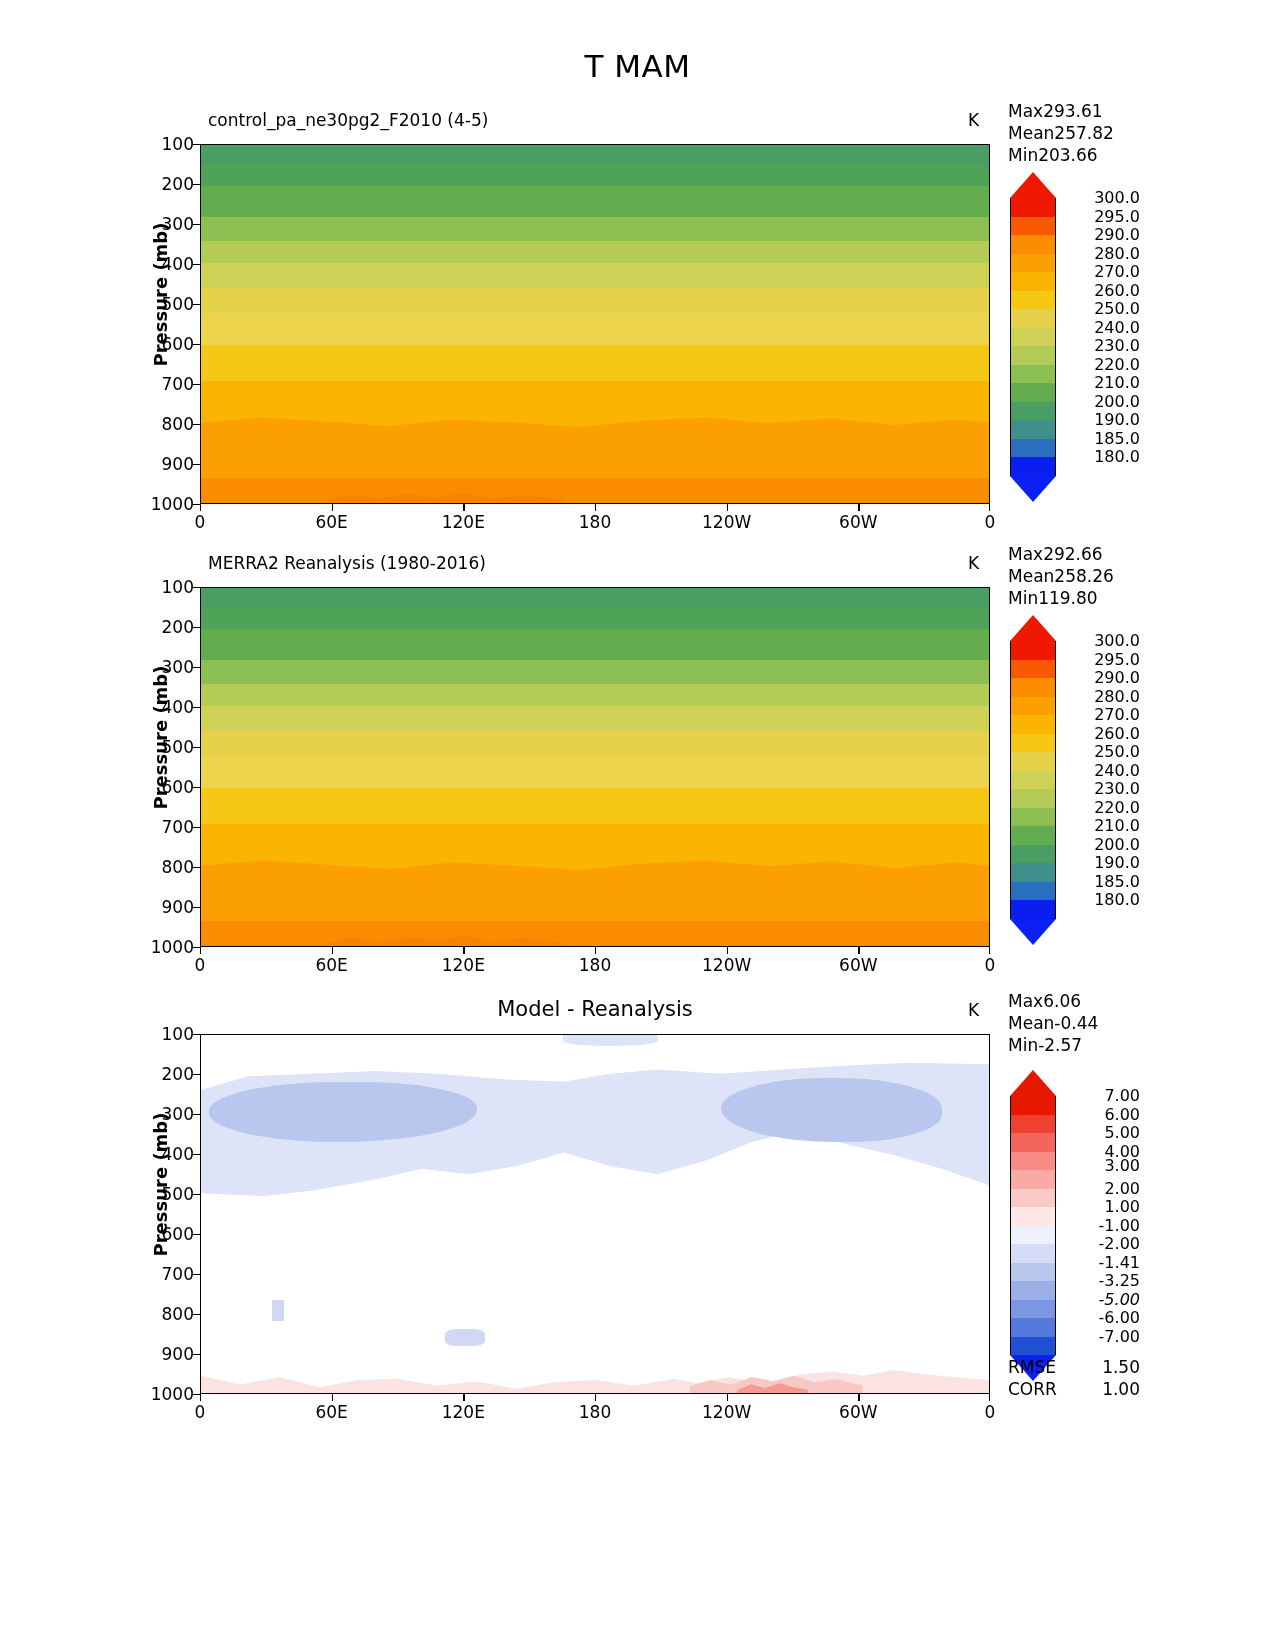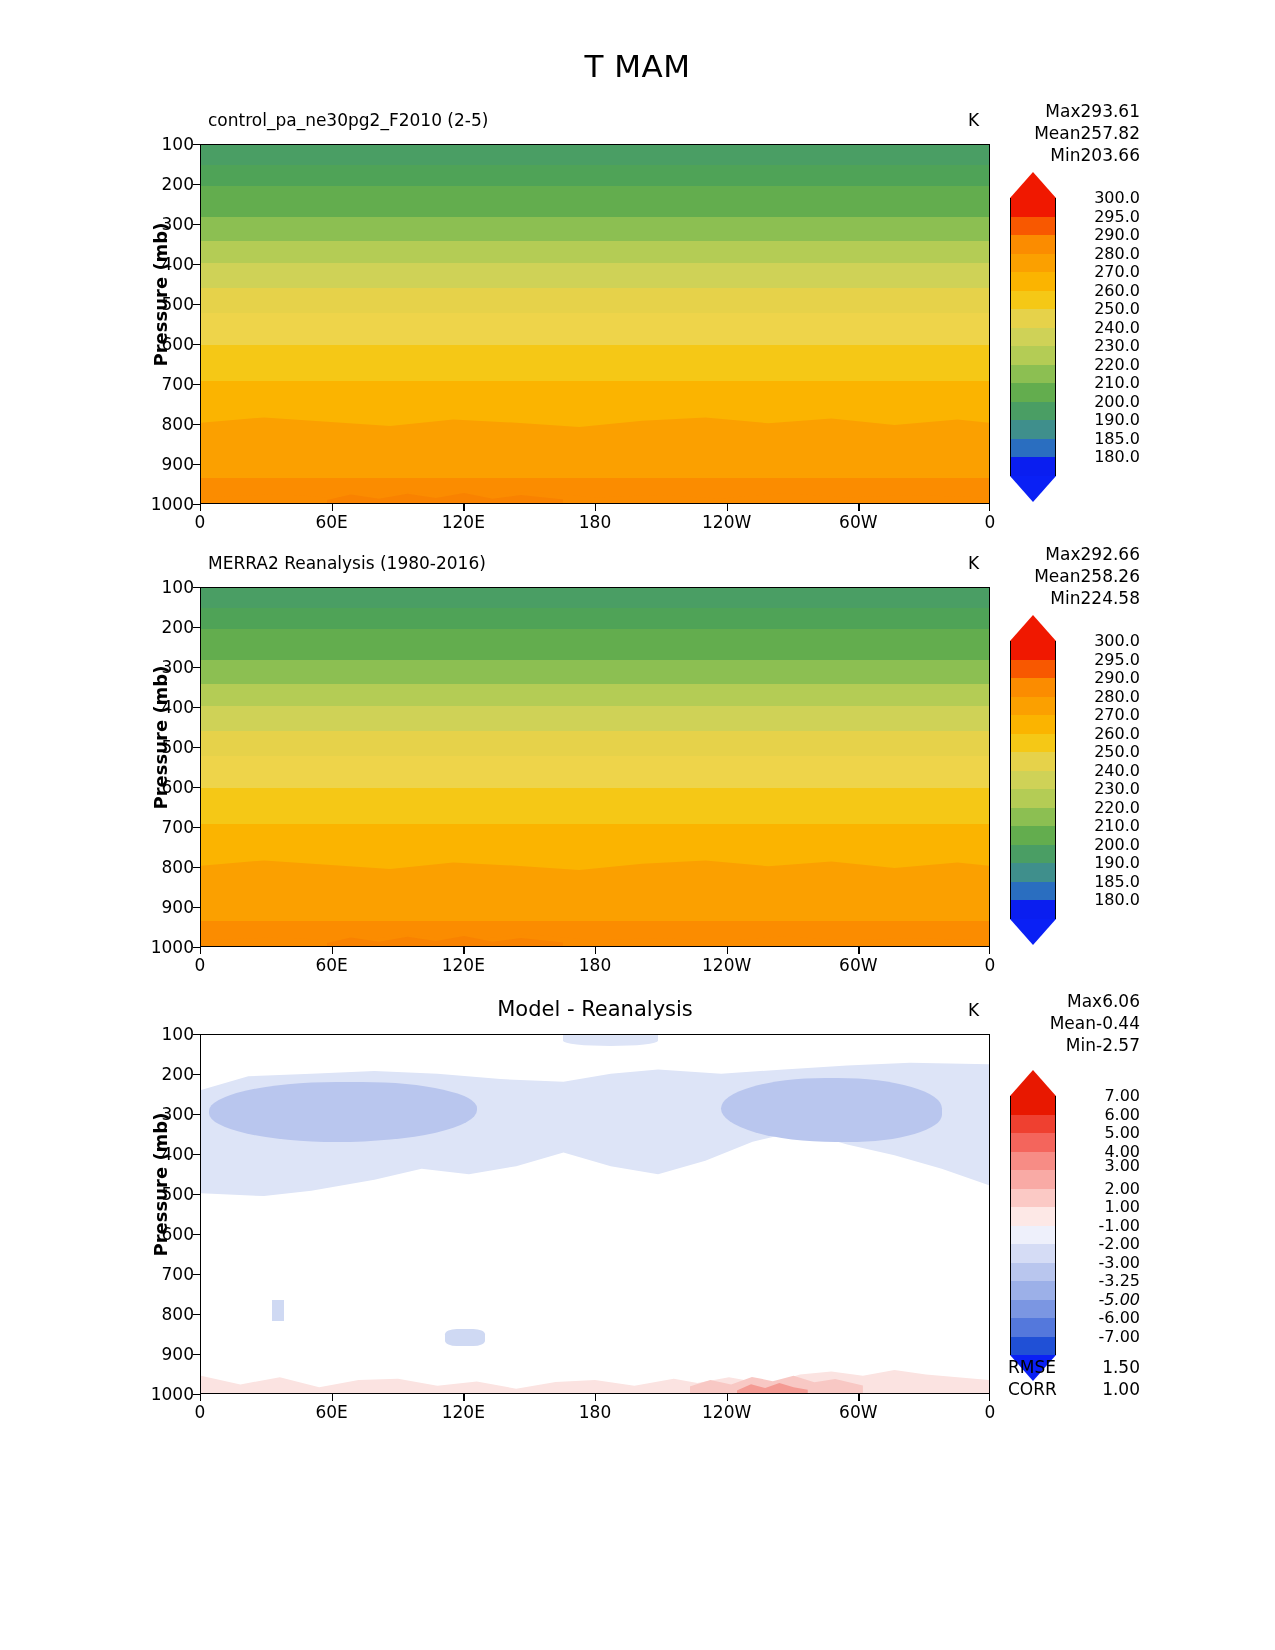--- a/index.html
+++ b/index.html
@@ -55,21 +55,21 @@
   .stats {
     position: absolute;
     left: 1008px;
     top: -10px;
     font-size: 17px;
     line-height: 22px;
   }
   .stats .row {
     display: flex;
     width: 132px;
-    justify-content: flex-end;
+    justify-content: flex-start;
   }
   .stats .row .lbl { }
   .stats .row .val { }
 
   
   .plot-wrap {
     position: absolute;
     left: 200px;
     top: 34px;
     width: 790px;
@@ -182,21 +182,21 @@
     width: 132px;
     justify-content: space-between;
   }
 </style>
 </head>
 <body>
 
 <div class="page-title">T MAM</div>
 
 <div class="panel panel-1">
-  <div class="panel-title left">control_pa_ne30pg2_F2010 (2-5)</div>
+  <div class="panel-title left">control_pa_ne30pg2_F2010 (4-5)</div>
   <div class="unit-label">K</div>
 
   <div class="stats">
     <div class="row">
         <span class="lbl">Max</span>
         <span class="val">293.61</span>
       </div>
     <div class="row">
         <span class="lbl">Mean</span>
         <span class="val">257.82</span>
@@ -314,21 +314,21 @@
     <div class="row">
         <span class="lbl">Max</span>
         <span class="val">292.66</span>
       </div>
     <div class="row">
         <span class="lbl">Mean</span>
         <span class="val">258.26</span>
       </div>
     <div class="row">
         <span class="lbl">Min</span>
-        <span class="val">224.58</span>
+        <span class="val">119.80</span>
       </div>
   </div>
 
   <div class="plot-wrap">
     <div class="y-title">Pressure (mb)</div>
     <div class="plot-area" id="area-1">
         <div class="band" style="top: 0%; height: 5.5%; background: rgb(74, 158, 100);"></div>
         <div class="band" style="top: 5.5%; height: 6%; background: rgb(79, 163, 87);"></div>
         <div class="band" style="top: 11.5%; height: 8.5%; background: rgb(99, 173, 78);"></div>
         <div class="band" style="top: 20%; height: 6.8%; background: rgb(140, 191, 82);"></div>
@@ -518,21 +518,21 @@
       <div class="cbar-labels" style="top: 0px;">
         <div class="cl" style="top: 26px;">7.00</div>
         <div class="cl" style="top: 44.5px;">6.00</div>
         <div class="cl" style="top: 63px;">5.00</div>
         <div class="cl" style="top: 81.5px;">4.00</div>
         <div class="cl" style="top: 96px; text-align: right;">3.00</div>
         <div class="cl" style="top: 118.5px;">2.00</div>
         <div class="cl" style="top: 137px;">1.00</div>
         <div class="cl" style="top: 156px;">-1.00</div>
         <div class="cl" style="top: 174px;">-2.00</div>
-        <div class="cl" style="top: 192.5px;">-3.00</div>
+        <div class="cl" style="top: 192.5px;">-1.41</div>
         <div class="cl" style="top: 211px;">-3.25</div>
         <div class="cl" style="top: 229.5px; font-style: italic;">-5.00</div>
         <div class="cl" style="top: 248px;">-6.00</div>
         <div class="cl" style="top: 266.5px;">-7.00</div>
       </div>
     </div>
 
   <div class="footer-stats" style="top:356px;">
     <div class="row">
         <span class="lbl">RMSE</span>

